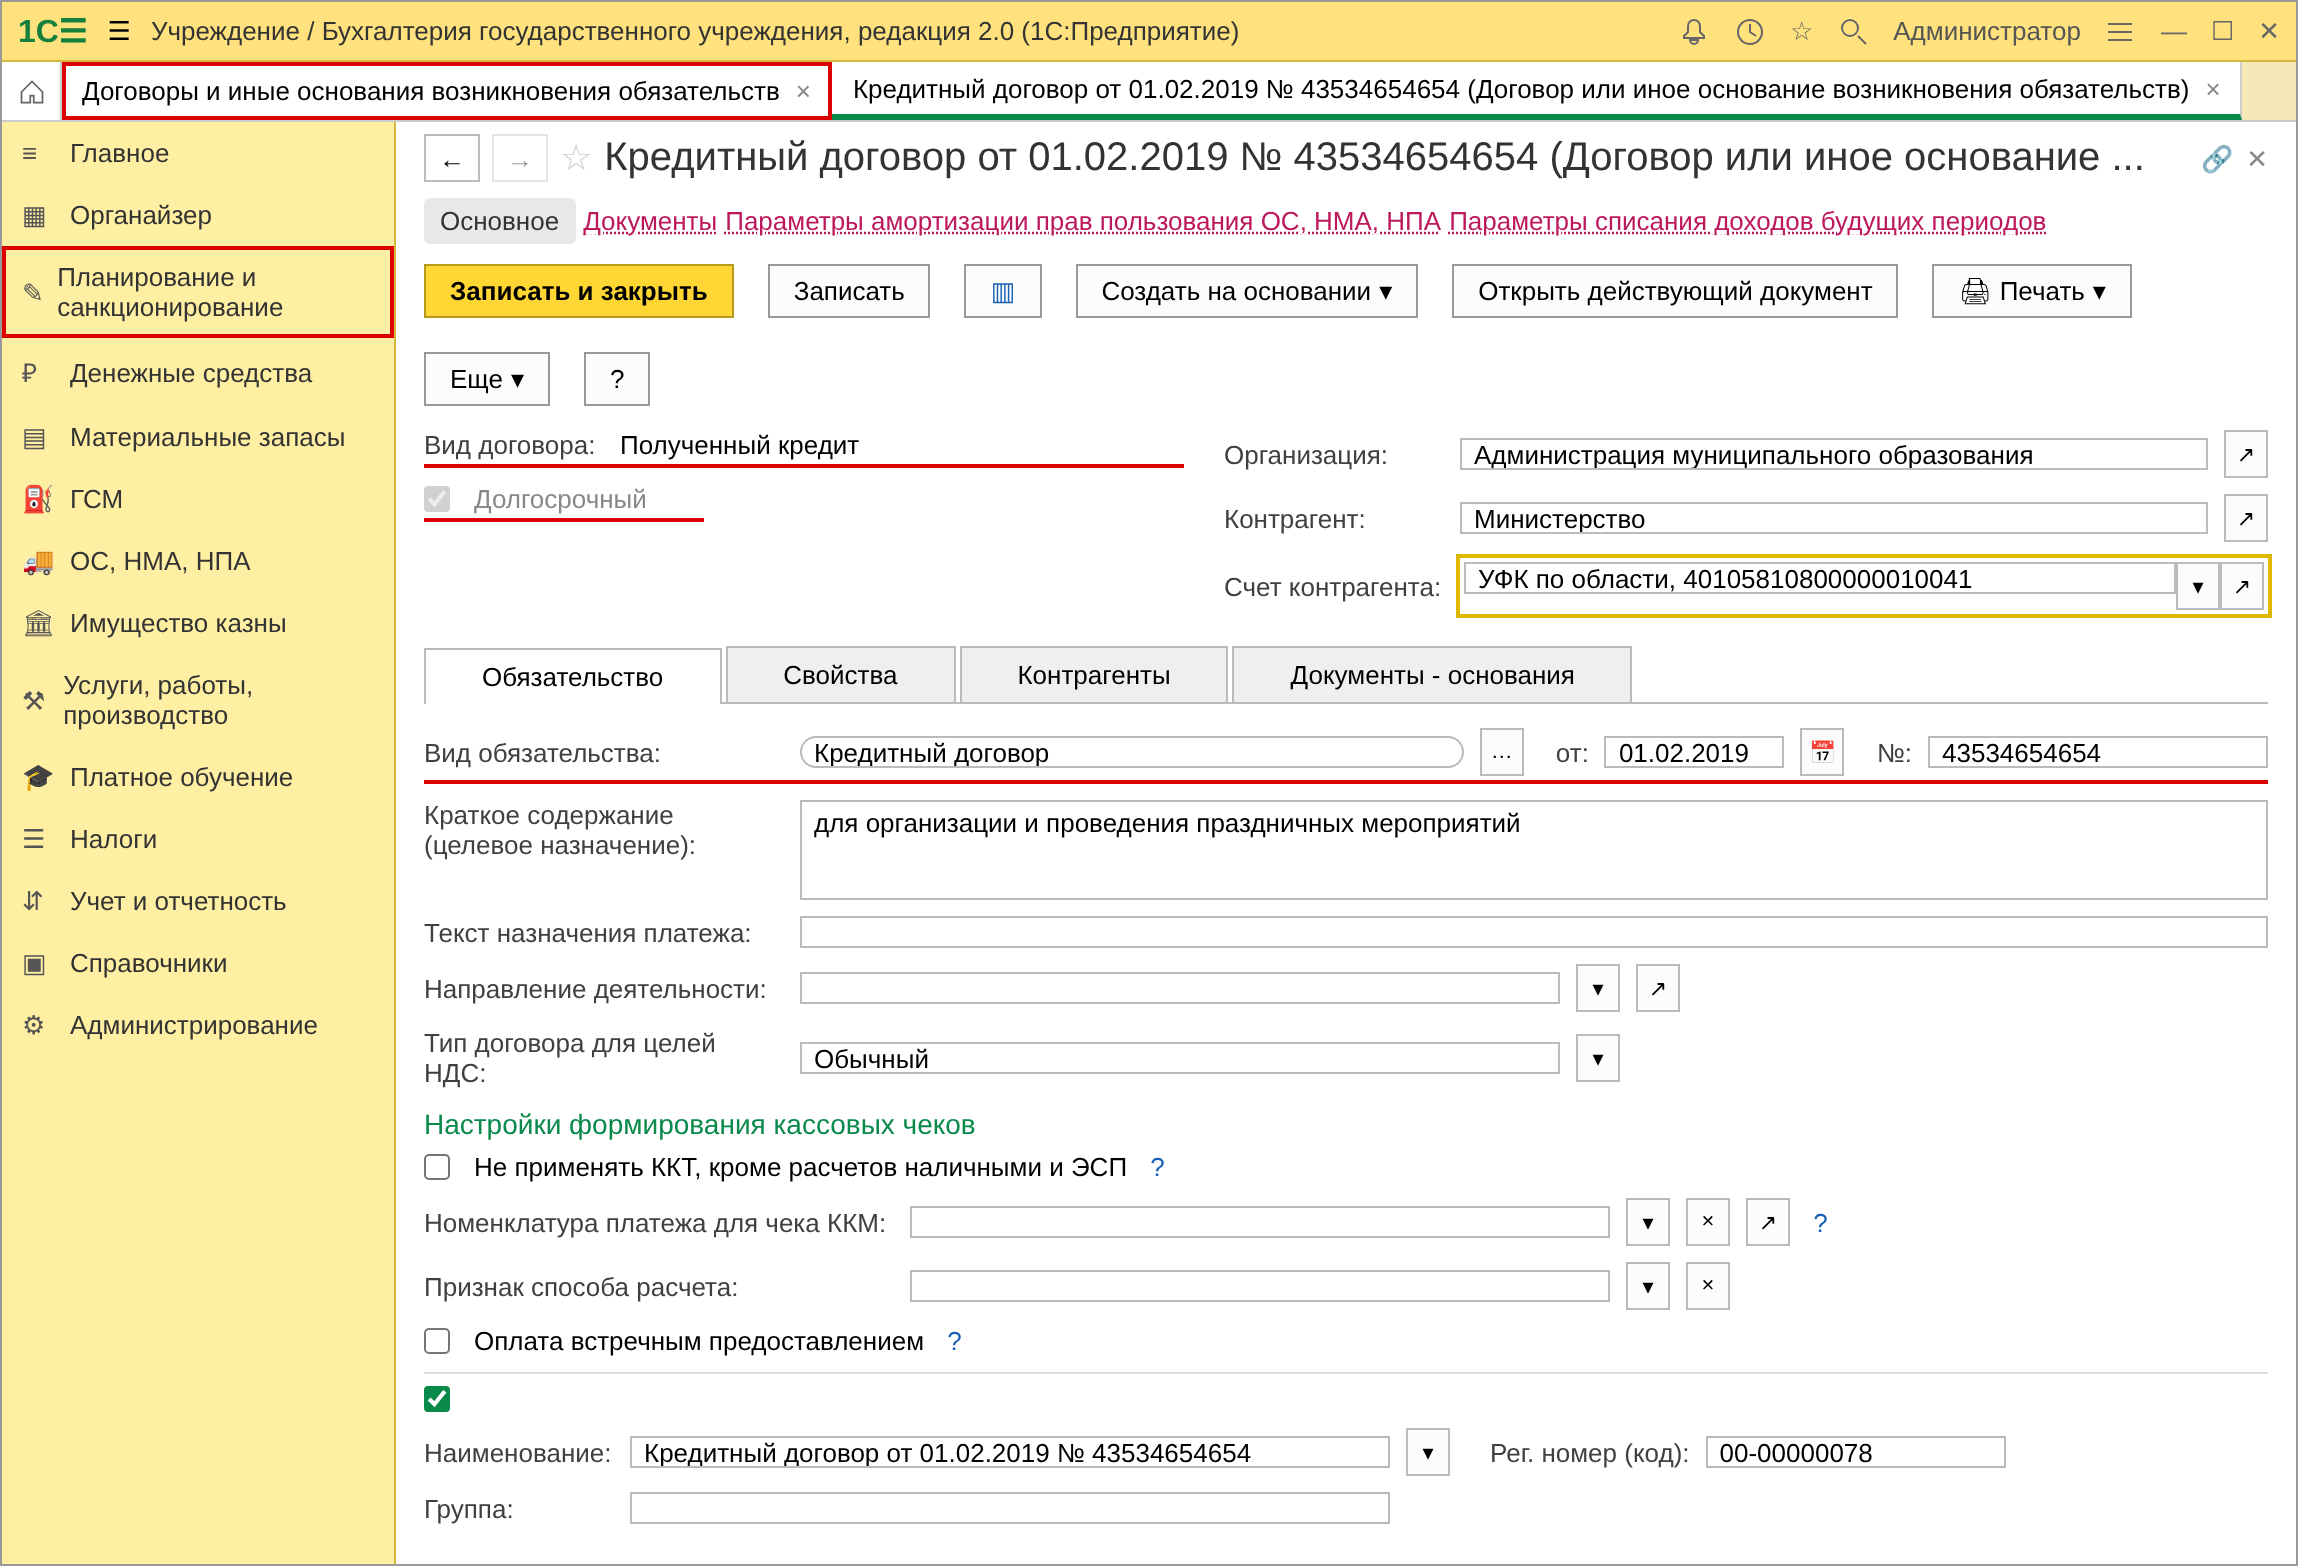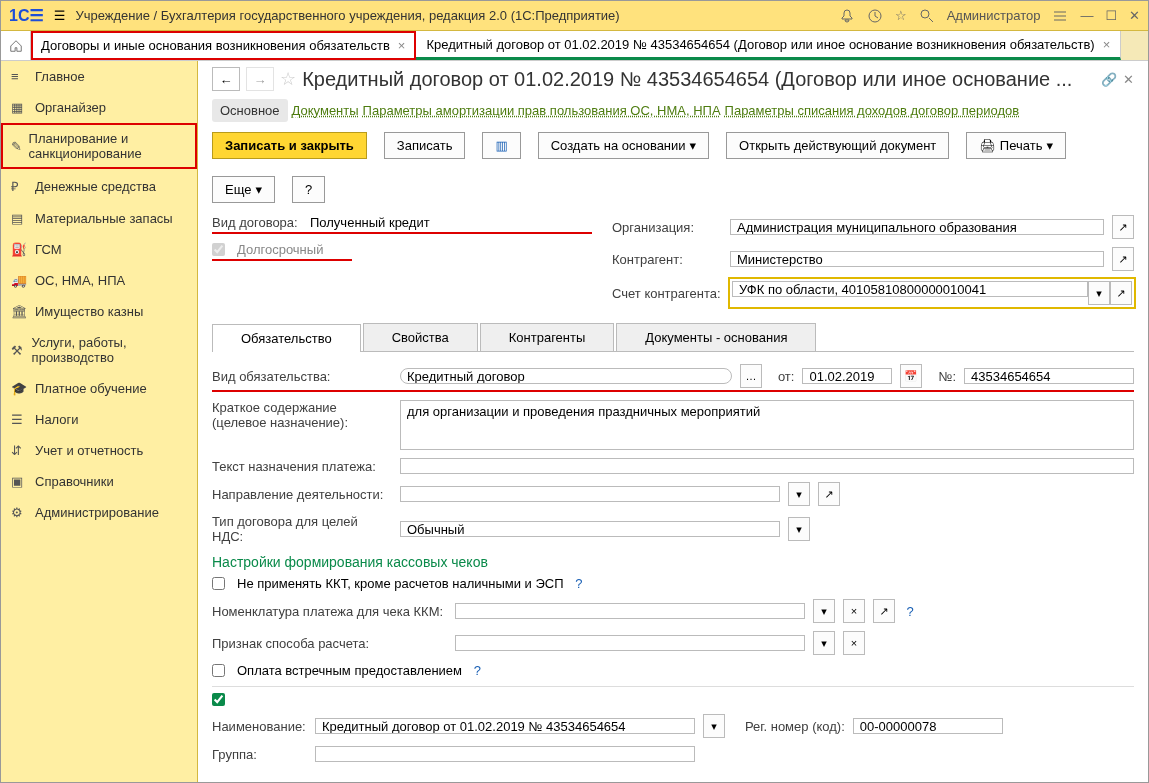--- a/index.html
+++ b/index.html
@@ -1,20 +1,20 @@
 <!DOCTYPE html>
 <html><head>
 <meta charset="utf-8">
 <style>
 * { box-sizing: border-box; margin: 0; padding: 0; font-family: Arial, sans-serif; font-size: 13px; }
 body { background: #fff; width: 1149px; height: 783px; overflow: hidden; border: 1px solid #999; }
 
 
 .titlebar { height: 30px; background: #FFE27D; display: flex; align-items: center; padding: 0 8px; border-bottom: 1px solid #d4b840; }
-.tb-logo { color: #1d4ed8; font-weight: bold; font-size: 16px; margin-right: 10px; }
+.tb-logo { color: #15803d; font-weight: bold; font-size: 16px; margin-right: 10px; }
 .tb-menu-icon { margin-right: 10px; cursor: pointer; }
 .tb-title { flex: 1; color: #333; }
 .tb-icons { display: flex; align-items: center; gap: 12px; }
 .tb-icon { cursor: pointer; color: #666; }
 
 
 .tabsrow { height: 30px; background: #f5e9b7; display: flex; align-items: stretch; border-bottom: 1px solid #ccc; }
 .home-btn { width: 30px; display: flex; align-items: center; justify-content: center; border-right: 1px solid #ccc; background: #fff; cursor: pointer; }
 .tab { display: flex; align-items: center; padding: 0 10px; background: #fff; border-right: 1px solid #ccc; cursor: pointer; position: relative; white-space: nowrap; }
 .tab.hl-red { outline: 2px solid #d00; outline-offset: -2px; }
@@ -55,21 +55,21 @@
 .box-yellow { outline: 2px solid #e0b800; outline-offset: 0; padding: 2px; }
 .ext-btn { width: 22px; height: 24px; border: 1px solid #bbb; background: #fcfcfc; display:flex; align-items:center; justify-content:center; cursor:pointer; font-size: 11px; }
 
 
 .innertabs { display: flex; border-bottom: 1px solid #bbb; margin-bottom: 12px; }
 .itab { padding: 6px 28px; border: 1px solid #bbb; border-bottom: none; background: #efefef; margin-right: 2px; cursor: pointer; }
 .itab.active { background: #fff; position: relative; top: 1px; }
 
 .section-hdr { color: #0a8a4a; font-size: 14px; margin: 10px 0 6px 0; }
 .help-q { color: #1a60b5; cursor: pointer; }
-a.lnk { color: #4d7c0f; text-decoration: underline dotted; cursor: pointer; }
+a.lnk { color: #be185d; text-decoration: underline dotted; cursor: pointer; }
 
 textarea.inp { height: 50px; resize: none; }
 
 svg { display: block; }
 </style>
 </head>
 <body>
 
 <div class="titlebar">
   <span class="tb-logo">1C☰</span>
@@ -190,21 +190,21 @@
       <span class="star">☆</span>
       <span class="pg-title">Кредитный договор от 01.02.2019 № 43534654654 (Договор или иное основание ...</span>
       <span class="link-ico">🔗</span>
       <span class="link-ico">✕</span>
     </div>
 
     <div class="subtabs">
       <span class="subtab active">Основное</span>
       <a class="lnk">Документы</a>
       <a class="lnk">Параметры амортизации прав пользования ОС, НМА, НПА</a>
-      <a class="lnk">Параметры списания доходов договор периодов</a>
+      <a class="lnk">Параметры списания доходов будущих периодов</a>
     </div>
 
     <div class="toolbar">
       <button class="btn primary">Записать и закрыть</button>
       <button class="btn">Записать</button>
       <button class="btn">
           <span style="color:#1a60b5">▥</span>
         </button>
       <button class="btn">
           <span>Создать на основании</span> 

